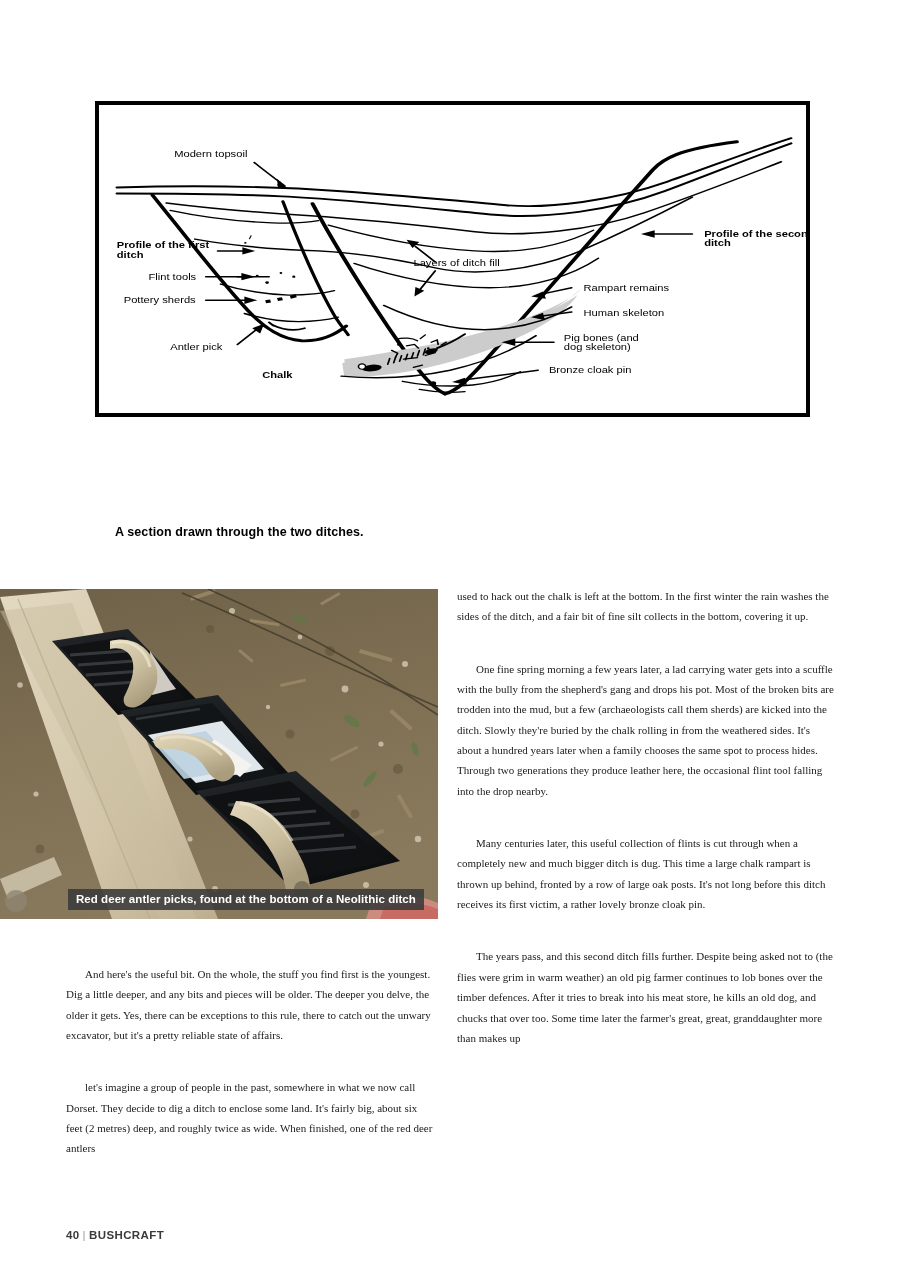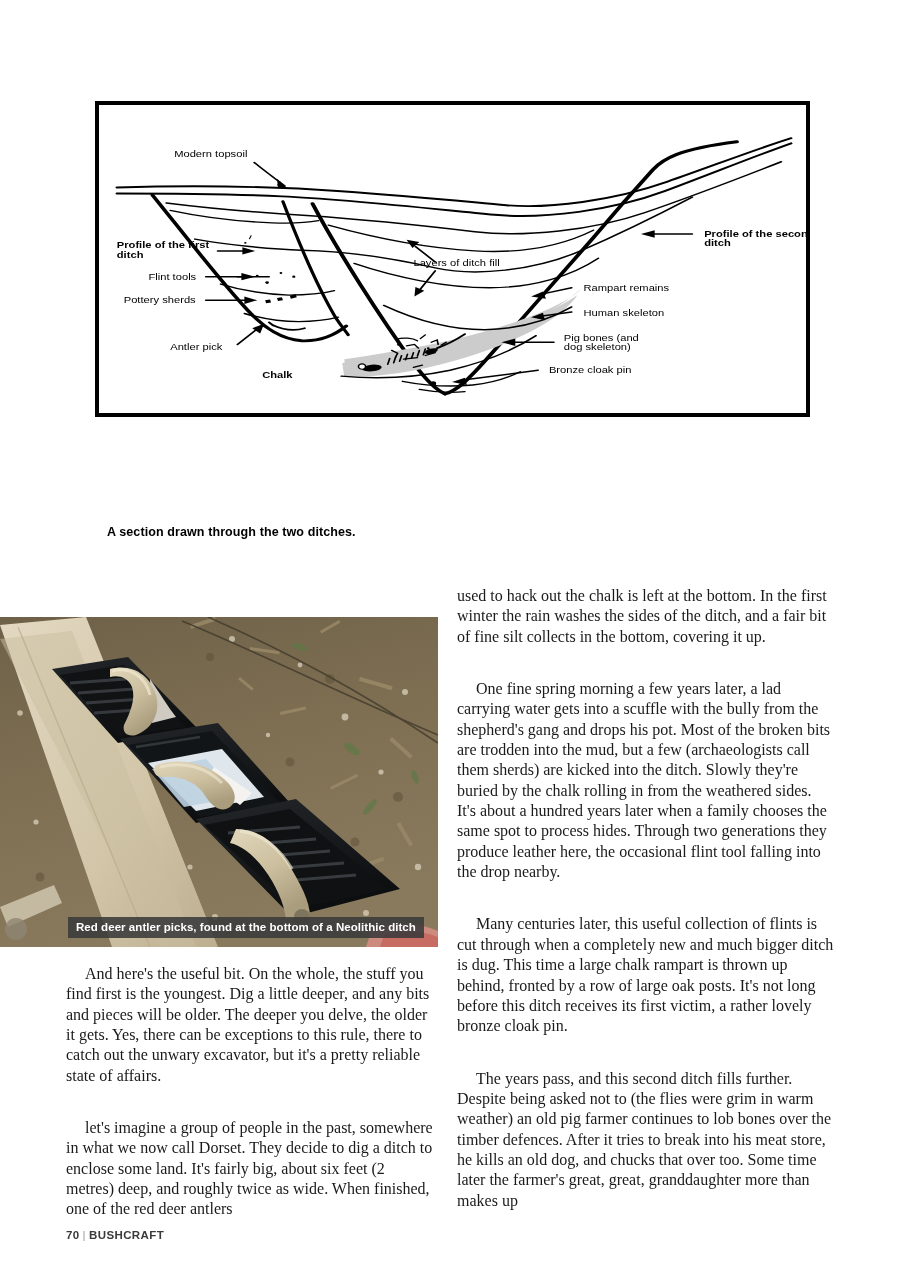--- a/index.html
+++ b/index.html
@@ -33,39 +33,38 @@
   }
   #diagram-svg {
     position: absolute;
     left: 0; top: 0;
     width: 100%;
     height: 100%;
     display: block;
   }
   #figure-caption {
     position: absolute;
-    left: 12px;
+    left: 20px;
     top: 424px;
     font-family: "Liberation Sans", sans-serif;
     font-size: 12.5px;
     font-weight: bold;
     color: #000;
     letter-spacing: 0.1px;
     white-space: nowrap;
   }
 
   
   #photo-block {
     position: absolute;
     left: 0px;
     top: 589px;
     width: 438px;
     height: 330px;
     overflow: hidden;
-    margin-top: 28px;
   }
   #photo-canvas {
     position: absolute;
     left: 0; top: 0;
     width: 438px;
     height: 330px;
     display: block;
   }
   #photo-caption {
     position: absolute;
@@ -78,21 +77,21 @@
     font-weight: bold;
     padding: 4px 8px 5px 8px;
     white-space: nowrap;
     letter-spacing: 0.05px;
   }
 
   
   .column {
     position: absolute;
     font-family: "Liberation Serif", serif;
-    font-size: 16px;
+    font-size: 11px;
     line-height: 20.35px;
     color: #1a1a1a;
     text-align: left;
   }
   #col-left {
     left: 66px;
     top: 932px;
     width: 370px;
   }
   #col-right {
@@ -479,14 +478,14 @@
 </div>
 
 <div id="col-right" class="column">
   <p>used to hack out the chalk is left at the bottom. In the first winter the rain washes the sides of the ditch, and a fair bit of fine silt collects in the bottom, covering it up.</p>
   <p class="indent">One fine spring morning a few years later, a lad carrying water gets into a scuffle with the bully from the shepherd's gang and drops his pot. Most of the broken bits are trodden into the mud, but a few (archaeologists call them sherds) are kicked into the ditch. Slowly they're buried by the chalk rolling in from the weathered sides. It's about a hundred years later when a family chooses the same spot to process hides. Through two generations they produce leather here, the occasional flint tool falling into the drop nearby.</p>
   <p class="indent">Many centuries later, this useful collection of flints is cut through when a completely new and much bigger ditch is dug. This time a large chalk rampart is thrown up behind, fronted by a row of large oak posts. It's not long before this ditch receives its first victim, a rather lovely bronze cloak pin.</p>
   <p class="indent">The years pass, and this second ditch fills further. Despite being asked not to (the flies were grim in warm weather) an old pig farmer continues to lob bones over the timber defences. After it tries to break into his meat store, he kills an old dog, and chucks that over too. Some time later the farmer's great, great, granddaughter more than makes up</p>
 </div>
 
 <div id="page-footer">
-  <span>70</span><span class="sep">|</span><span>BUSHCRAFT</span>
+  <span>40</span><span class="sep">|</span><span>BUSHCRAFT</span>
 </div>
 
 </body></html>

